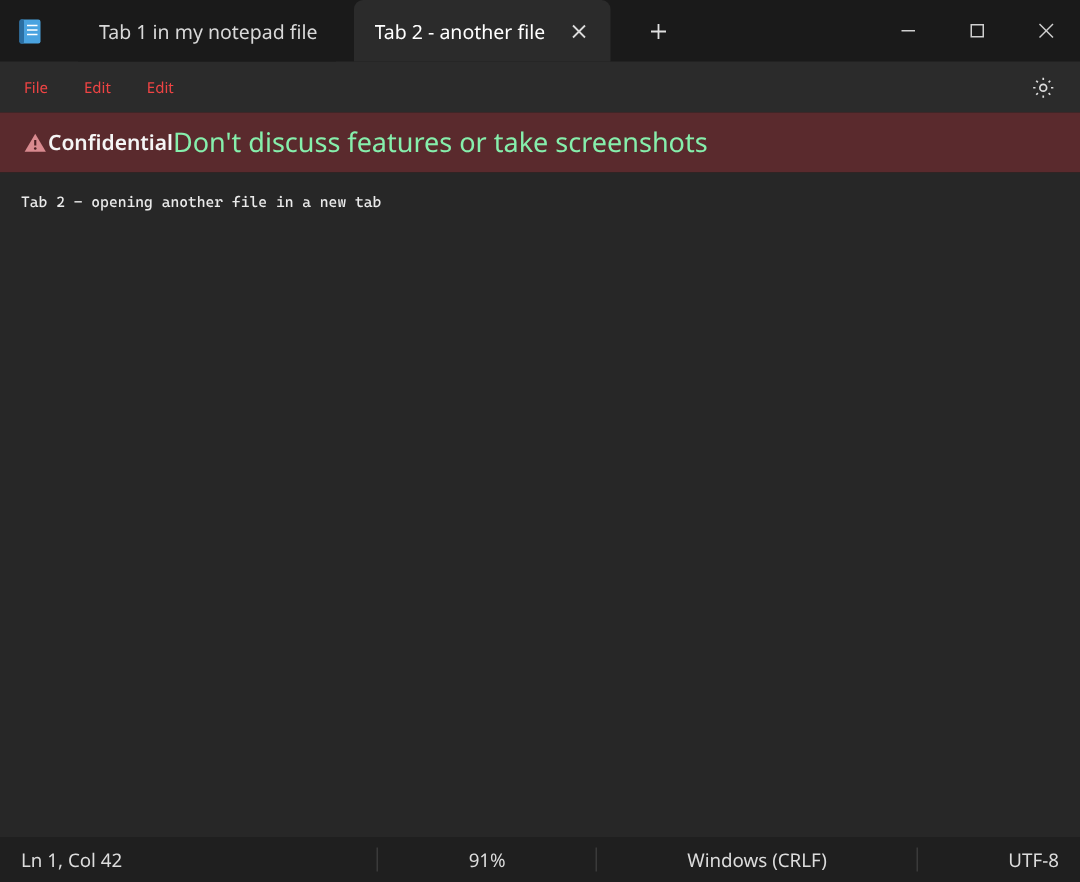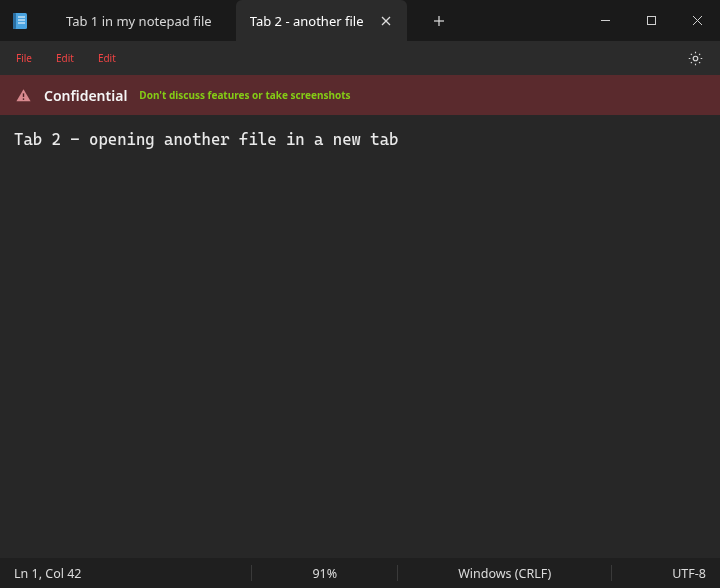--- a/index.html
+++ b/index.html
@@ -23,27 +23,27 @@
   .win-btn svg { stroke: #cfcfcf; }
 
   
   .menubar { display: flex; align-items: center; height: 34px; background: #2b2b2b; padding: 0 4px; }
   .menu-item { padding: 4px 12px; font-size: 10px; color: #ef4444; border-radius: 4px; cursor: default; }
   .menubar-spacer { flex: 1; }
   .settings-btn { width: 34px; height: 28px; display: flex; align-items: center; justify-content: center; border-radius: 4px; margin-right: 4px; }
   .settings-btn svg { stroke: #dcdcdc; fill: none; }
 
   
-  .banner { display: flex; align-items: center; height: 40px; background: #5a2a2d; padding: 0 14px; gap: 12px; }
+  .banner { display: flex; align-items: center; height: 40px; background: #5a2a2d; padding: 0 14px; gap: 0; }
   .banner-icon { width: 18px; height: 18px; display: flex; align-items: center; justify-content: center; }
   .banner-title { font-weight: 600; font-size: 14px; color: #f5f5f5; }
-  .banner-msg { font-size: 10px; color: #84cc16; font-weight: bold; }
+  .banner-msg { font-size: 18px; color: #86efac; }
 
   
-  .editor { flex: 1; background: #272727; padding: 14px 14px; font-family: Consolas, "Cascadia Mono", monospace; font-size: 16px; color: #eaeaea; line-height: 1.4; white-space: pre-wrap; overflow: auto; }
+  .editor { flex: 1; background: #272727; padding: 14px 14px; font-family: Consolas, "Cascadia Mono", monospace; font-size: 10px; color: #eaeaea; line-height: 1.4; white-space: pre-wrap; overflow: auto; }
 
   
   .statusbar { display: flex; align-items: center; height: 30px; background: #1f1f1f; font-size: 12.5px; color: #dcdcdc; gap: 46px; }
   .status-cell { padding: 0 14px; height: 100%; display: flex; align-items: center; }
   .status-spacer { flex: 1; }
   .sep { width: 1px; height: 16px; background: #3a3a3a; }
 </style>
 </head>
 <body>
 

